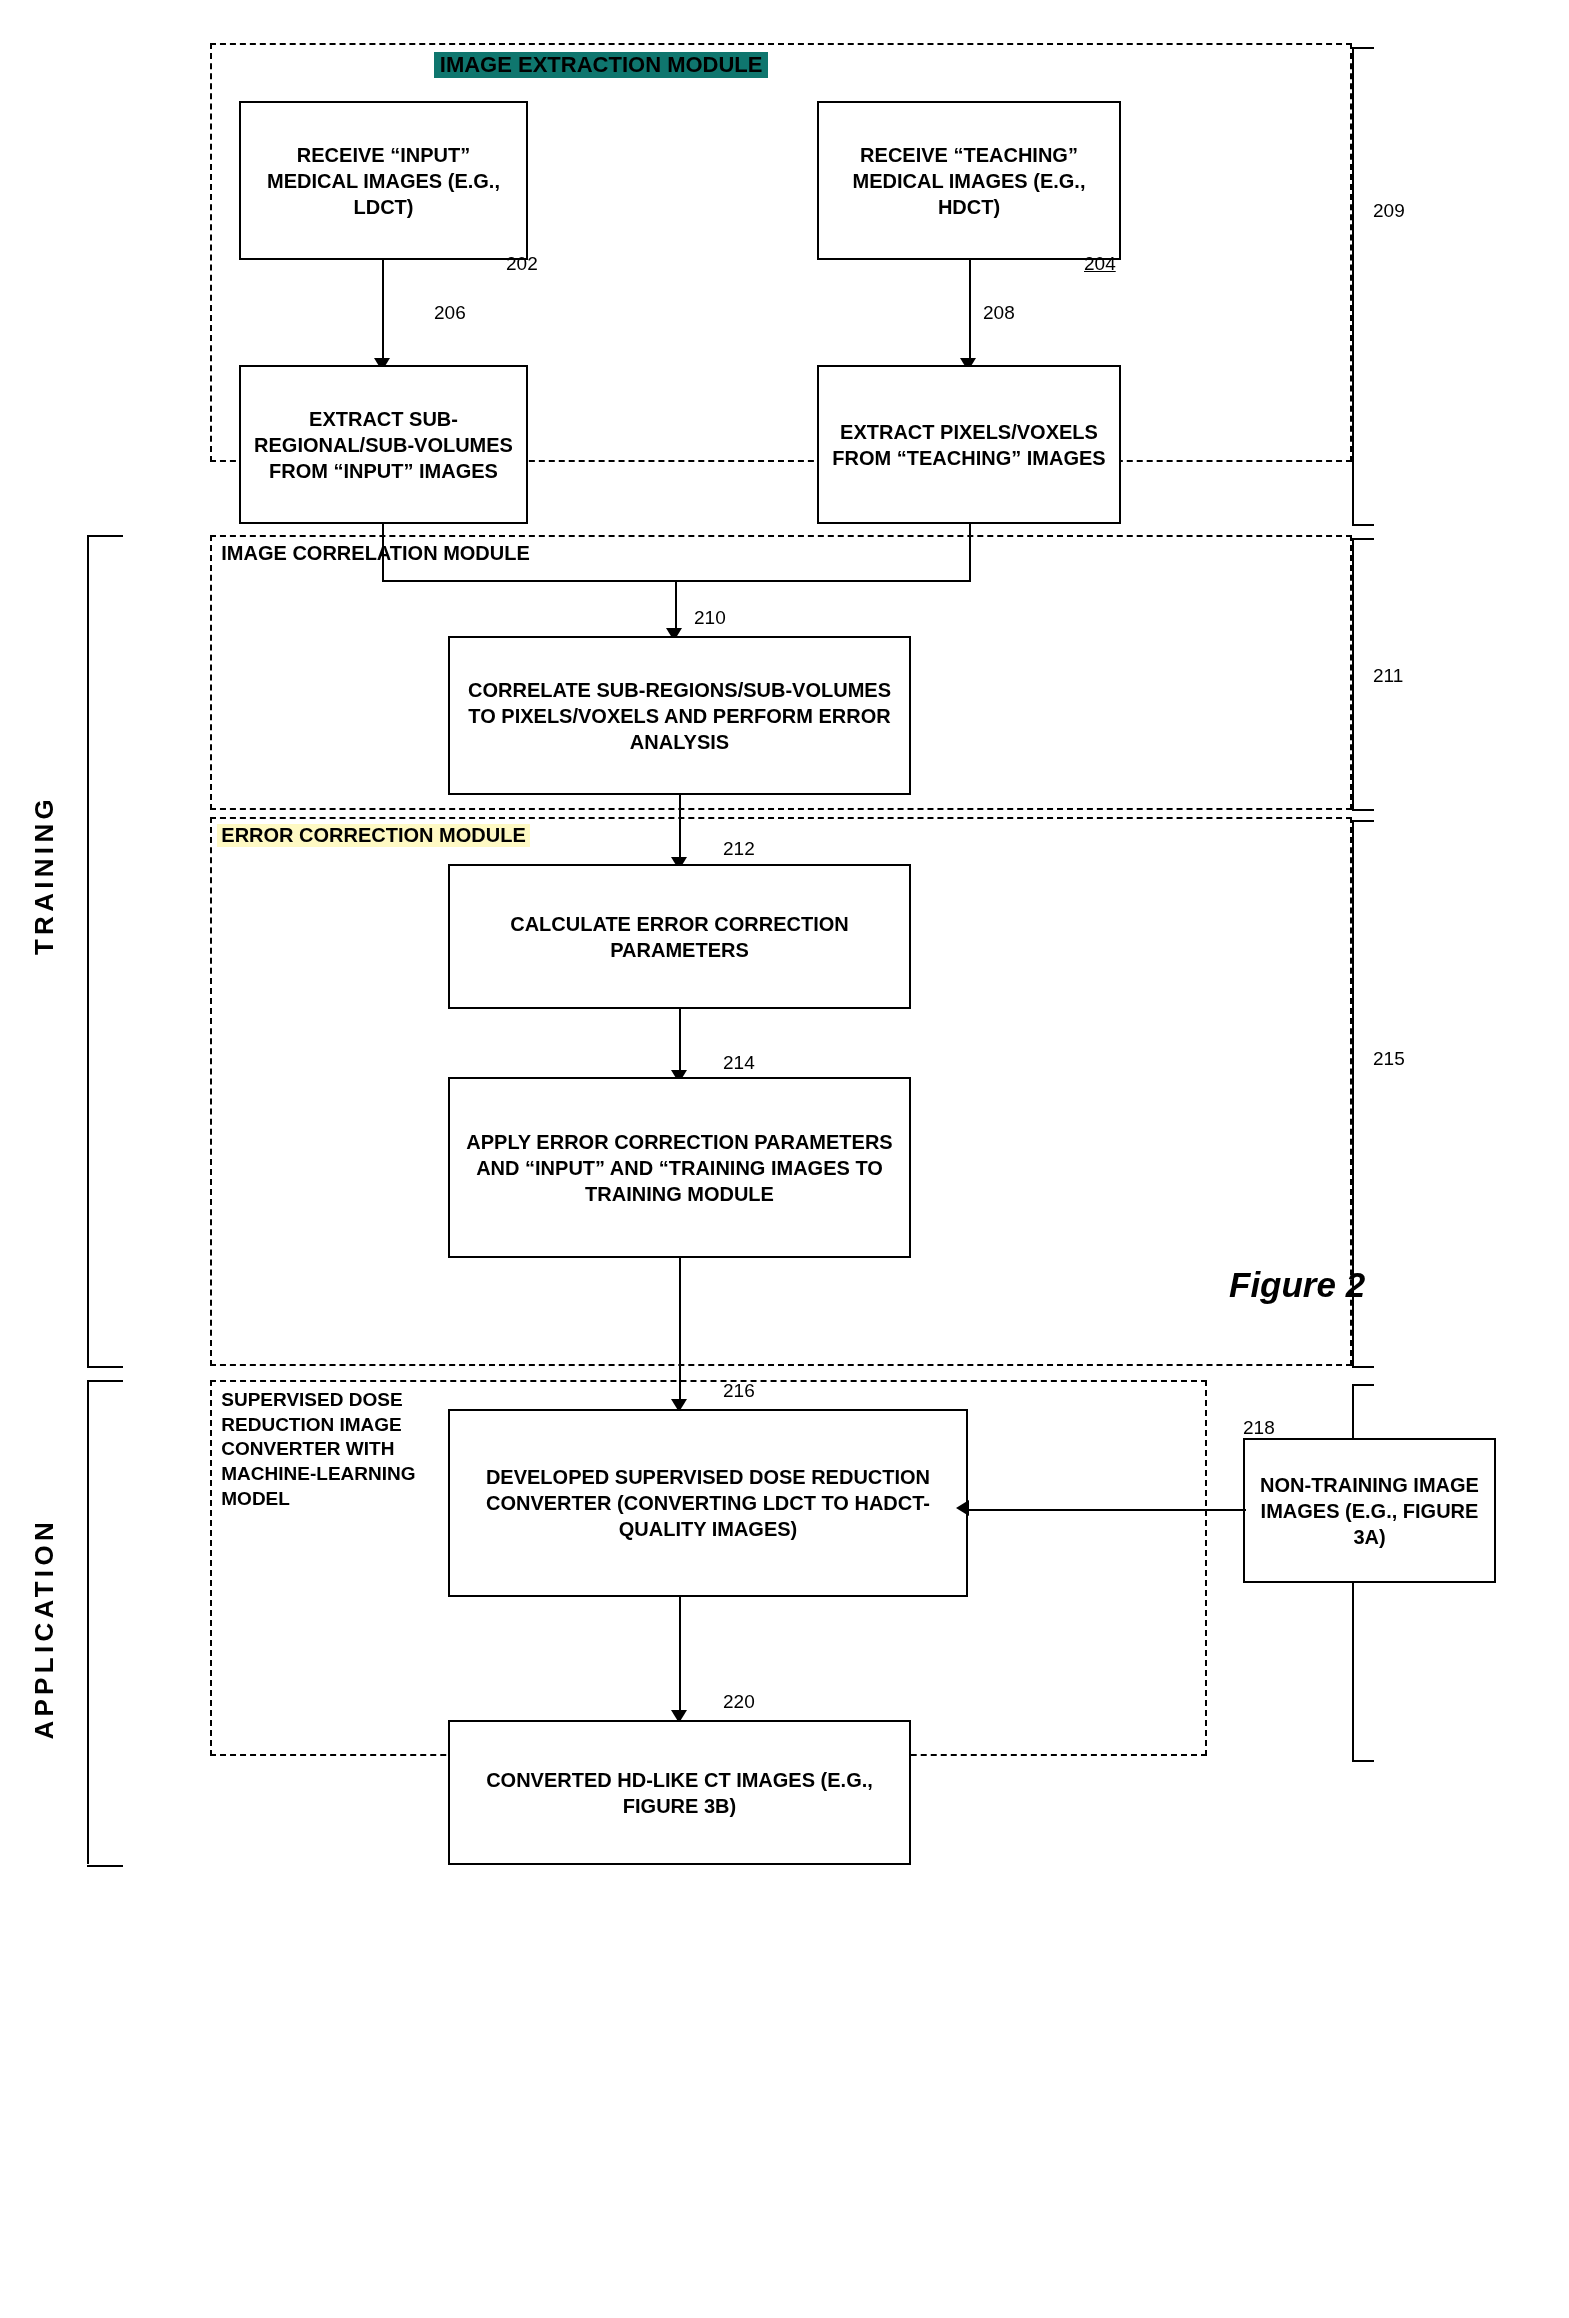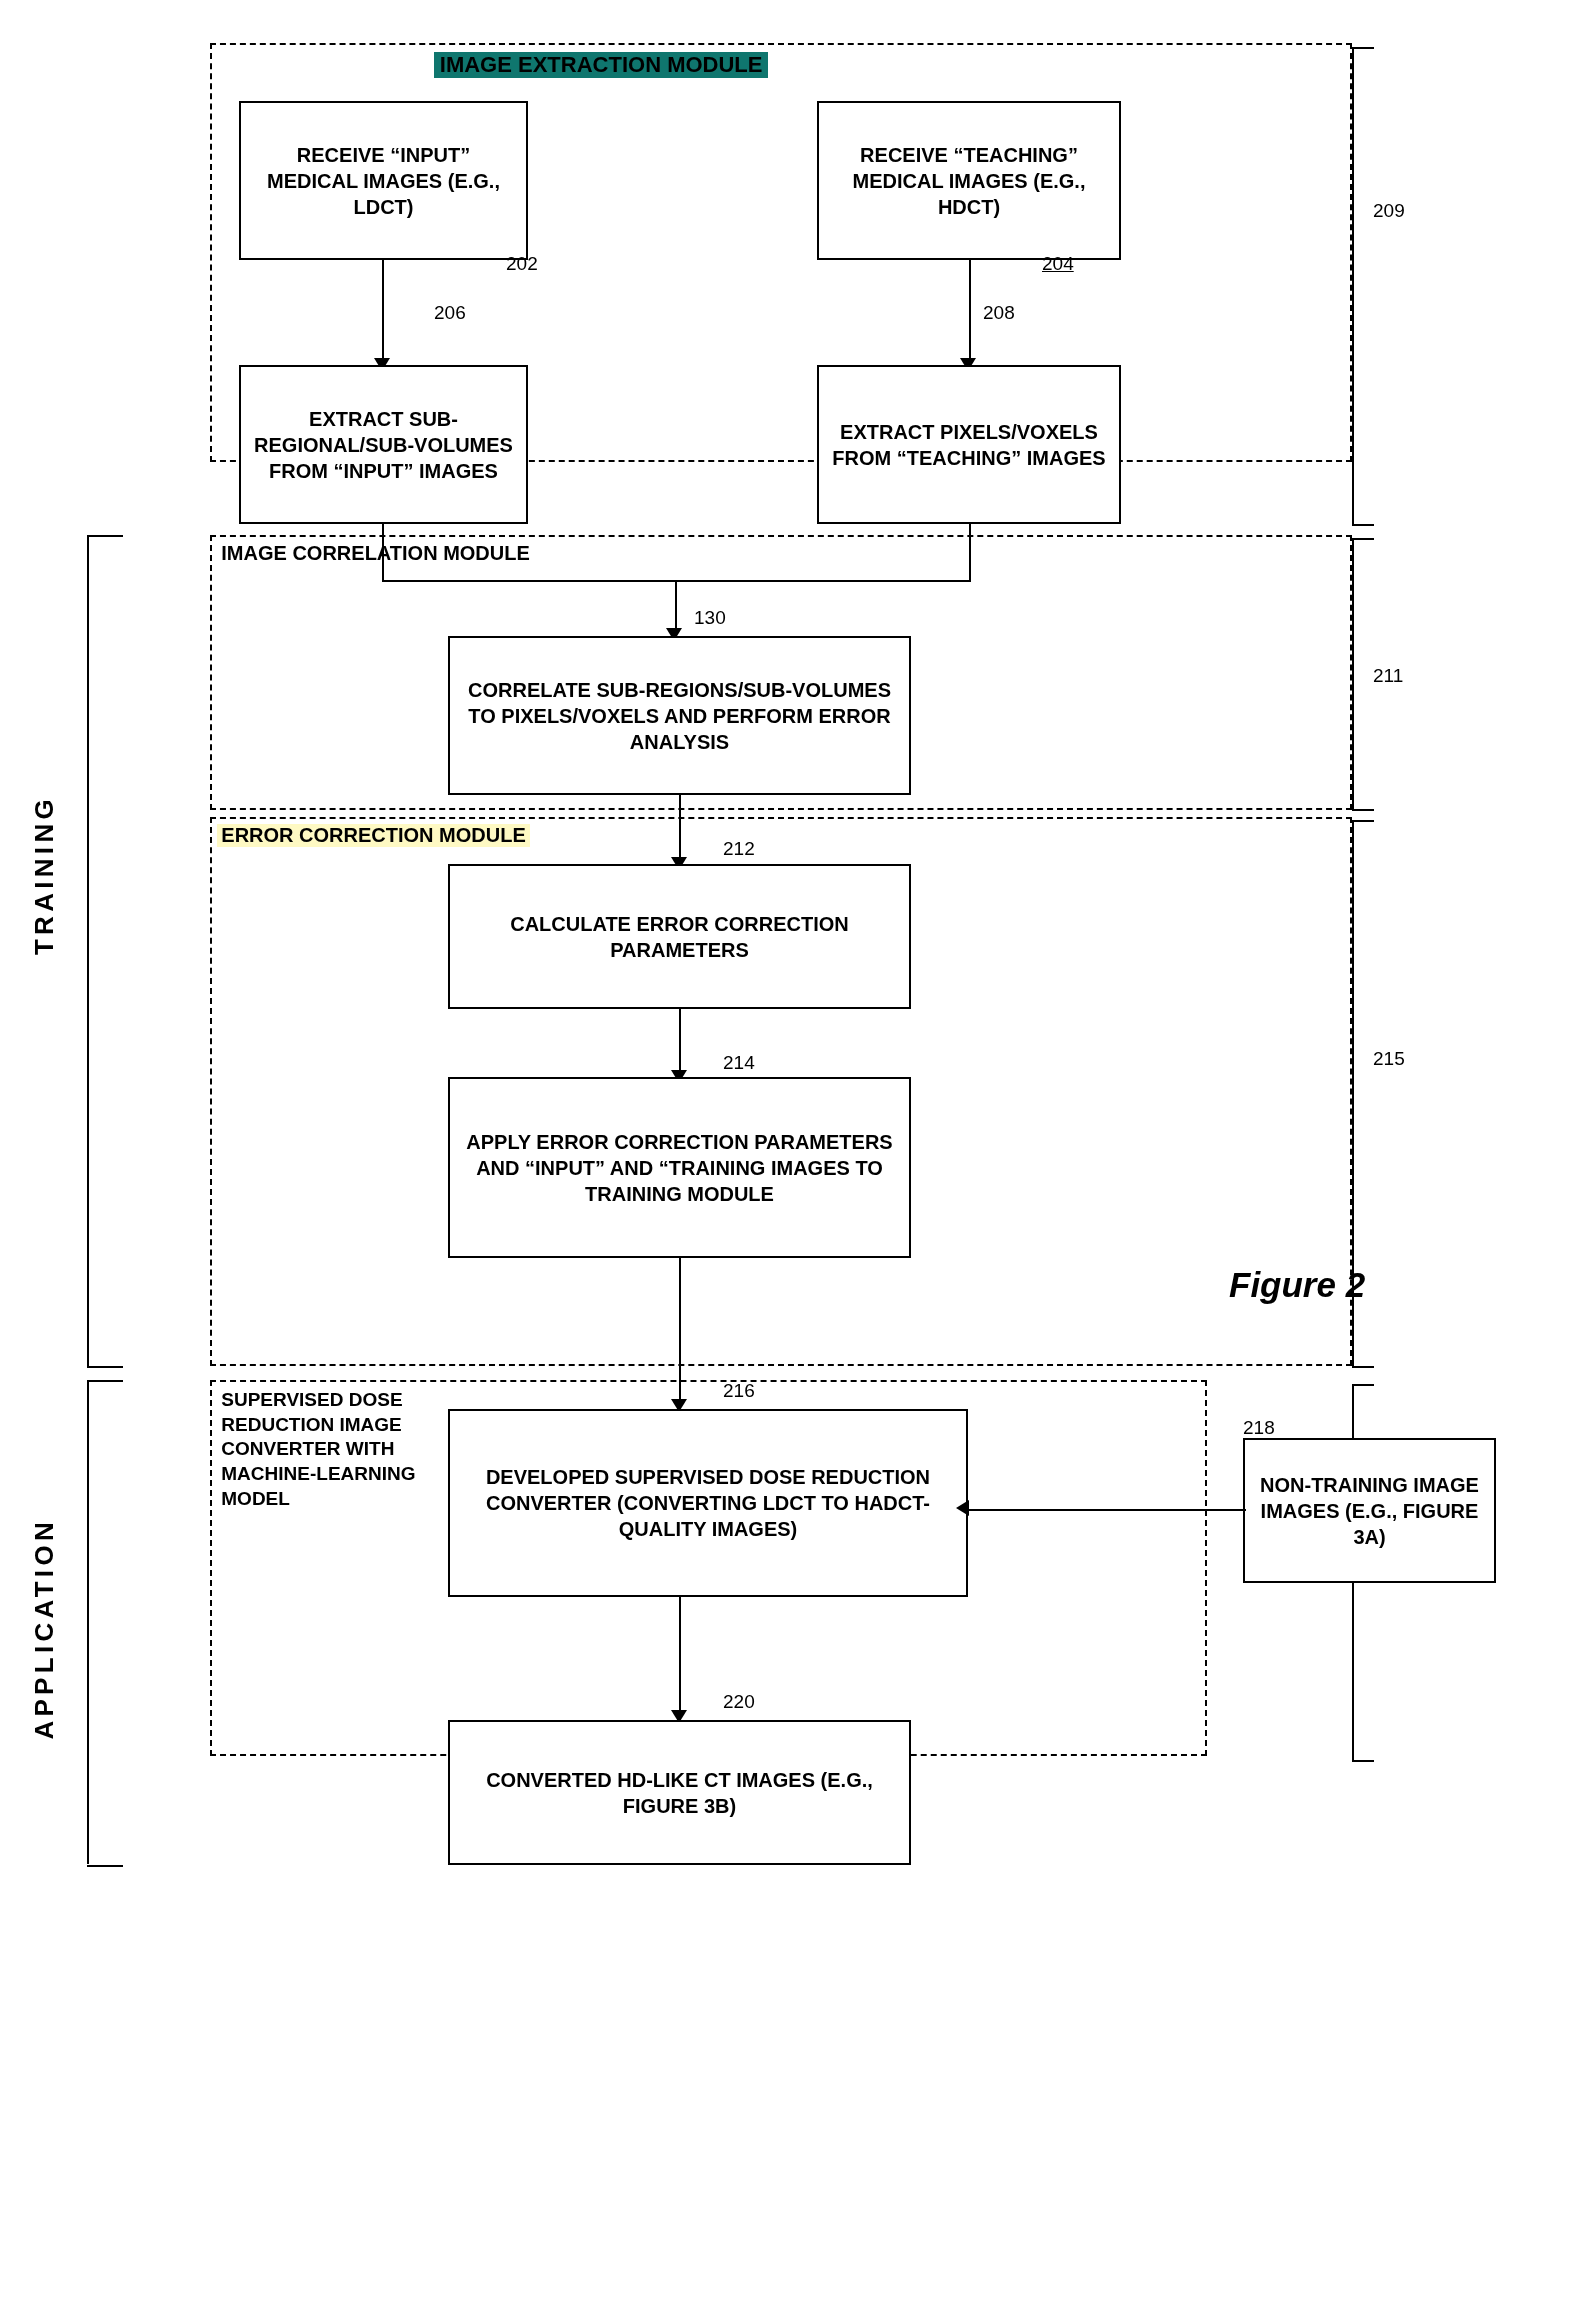--- a/index.html
+++ b/index.html
@@ -102,21 +102,21 @@
   </div>
 
   <div class="box" style="
     left:817px; top:101px; width:304px; height:159px;
   ">
     <span>RECEIVE “TEACHING” MEDICAL IMAGES (E.G., HDCT)</span>
   </div>
 
   <div class="ref-num" style="left:506px; top:253px;">202</div>
 
-  <div class="ref-num" style="left:1042px; top:253px;text-decoration:underline;">204</div>
+  <div class="ref-num" style="left:1084px; top:253px;text-decoration:underline;">204</div>
 
   <div class="arrow arrow-v" style="left:382px; top:260px; height:101px;"></div>
   <div class="arrowhead-down" style="left:374px; top:358px;"></div>
 
   <div class="arrow arrow-v" style="left:969px; top:260px; height:101px;"></div>
   <div class="arrowhead-down" style="left:960px; top:358px;"></div>
 
   <div class="ref-num" style="left:434px; top:302px;">206</div>
 
   <div class="ref-num" style="left:983px; top:302px;">208</div>
@@ -151,21 +151,21 @@
 
   <div class="arrow arrow-v" style="left:382px; top:524px; height:58px;"></div>
 
   <div class="arrow arrow-v" style="left:969px; top:524px; height:58px;"></div>
 
   <div class="arrow arrow-h" style="left:382px; top:580px; width:588px;"></div>
 
   <div class="arrow arrow-v" style="left:675px; top:580px; height:51px;"></div>
   <div class="arrowhead-down" style="left:666px; top:628px;"></div>
 
-  <div class="ref-num" style="left:694px; top:607px;">130</div>
+  <div class="ref-num" style="left:694px; top:607px;">210</div>
 
   <div class="box" style="
     left:448px; top:636px; width:463px; height:159px;
   ">
     <span>CORRELATE SUB-REGIONS/SUB-VOLUMES TO PIXELS/VOXELS AND PERFORM ERROR ANALYSIS</span>
   </div>
 
   <div class="ref-num" style="left:1373px; top:665px;">211</div>
 
   <div style="position:absolute; left:1352px; top:538px; width:2.2px; height:271px; background:#000;"></div>

